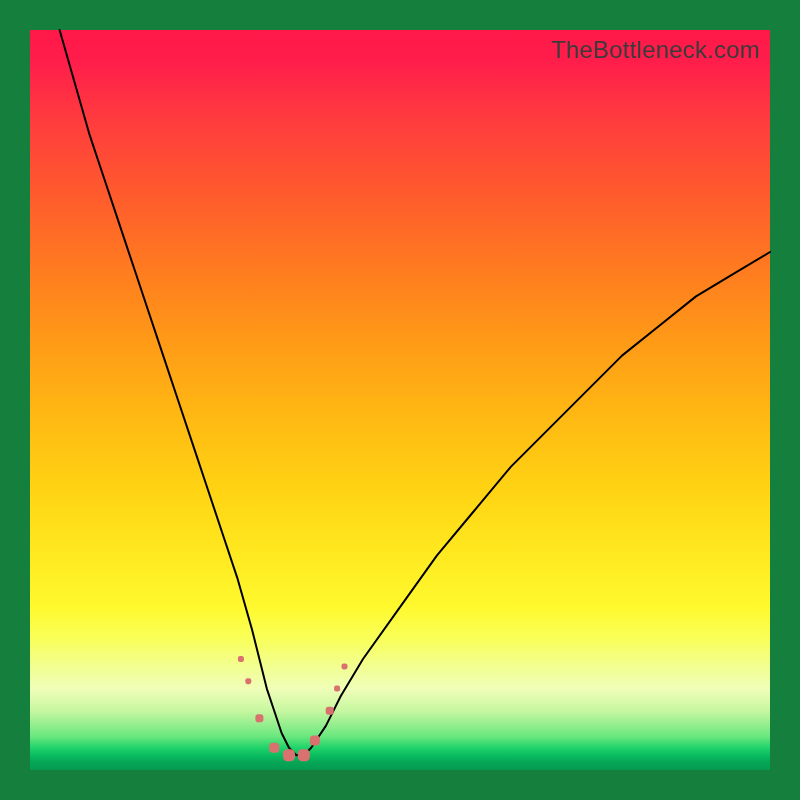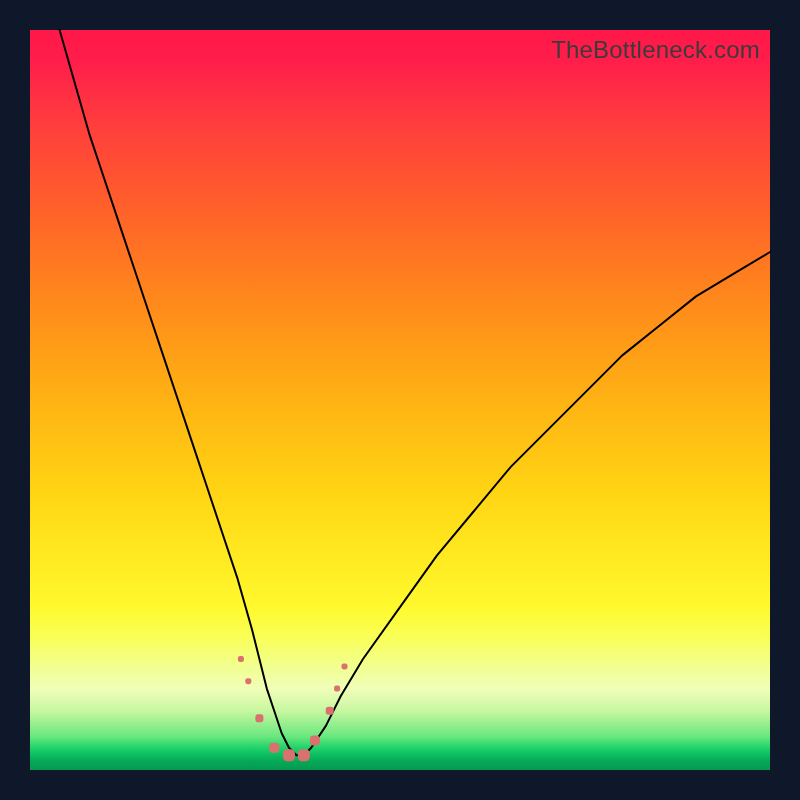--- a/index.html
+++ b/index.html
@@ -8,21 +8,21 @@
     width: 800px;
     height: 800px;
     overflow: hidden;
     background: #000;
     font-family: Arial, Helvetica, sans-serif;
   }
   .frame {
     position: relative;
     width: 800px;
     height: 800px;
-    background: #0f172a;
+    background: #15803d;
   }
   .plot {
     position: absolute;
     left: 30px;
     top: 30px;
     width: 740px;
     height: 740px;
     
     background:
       linear-gradient(to bottom,

